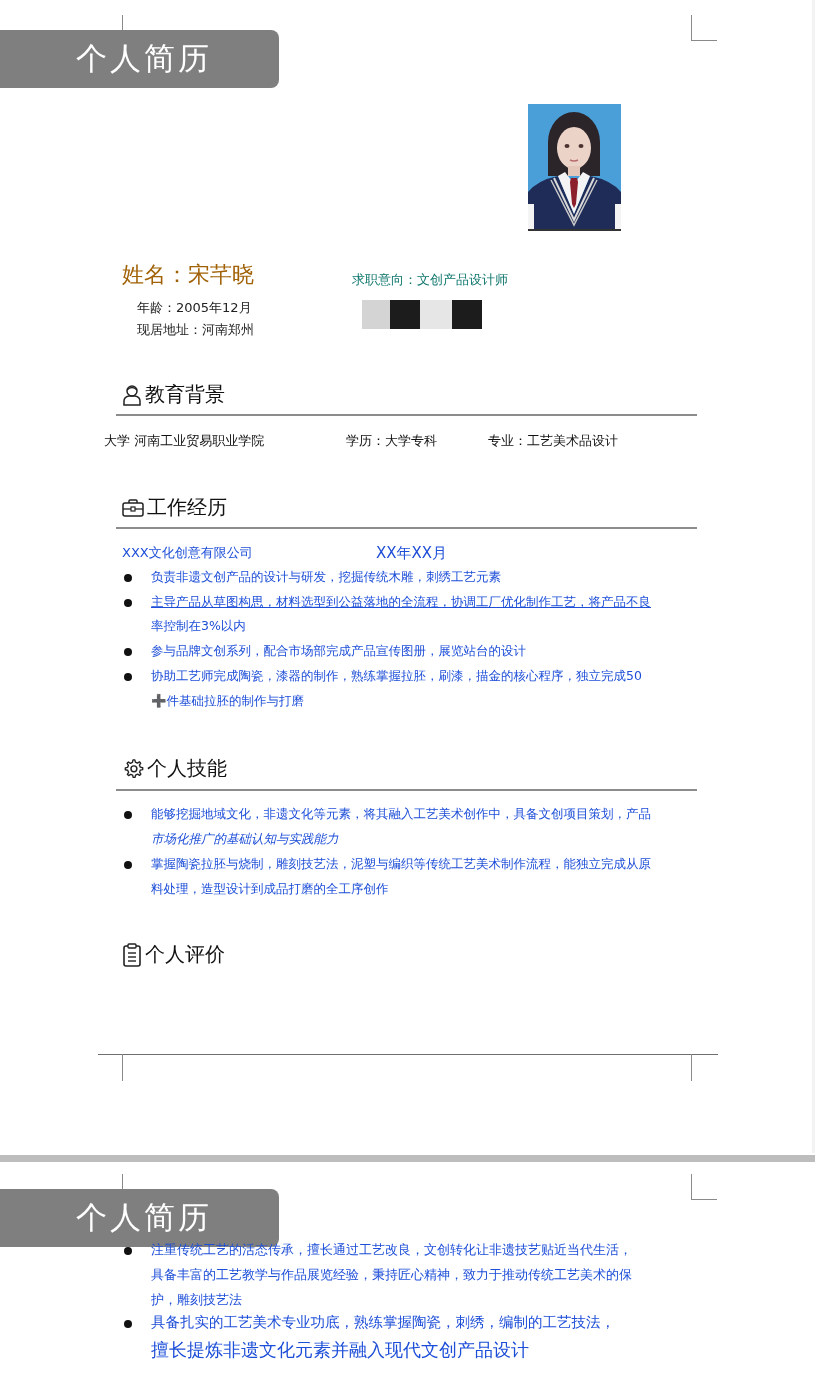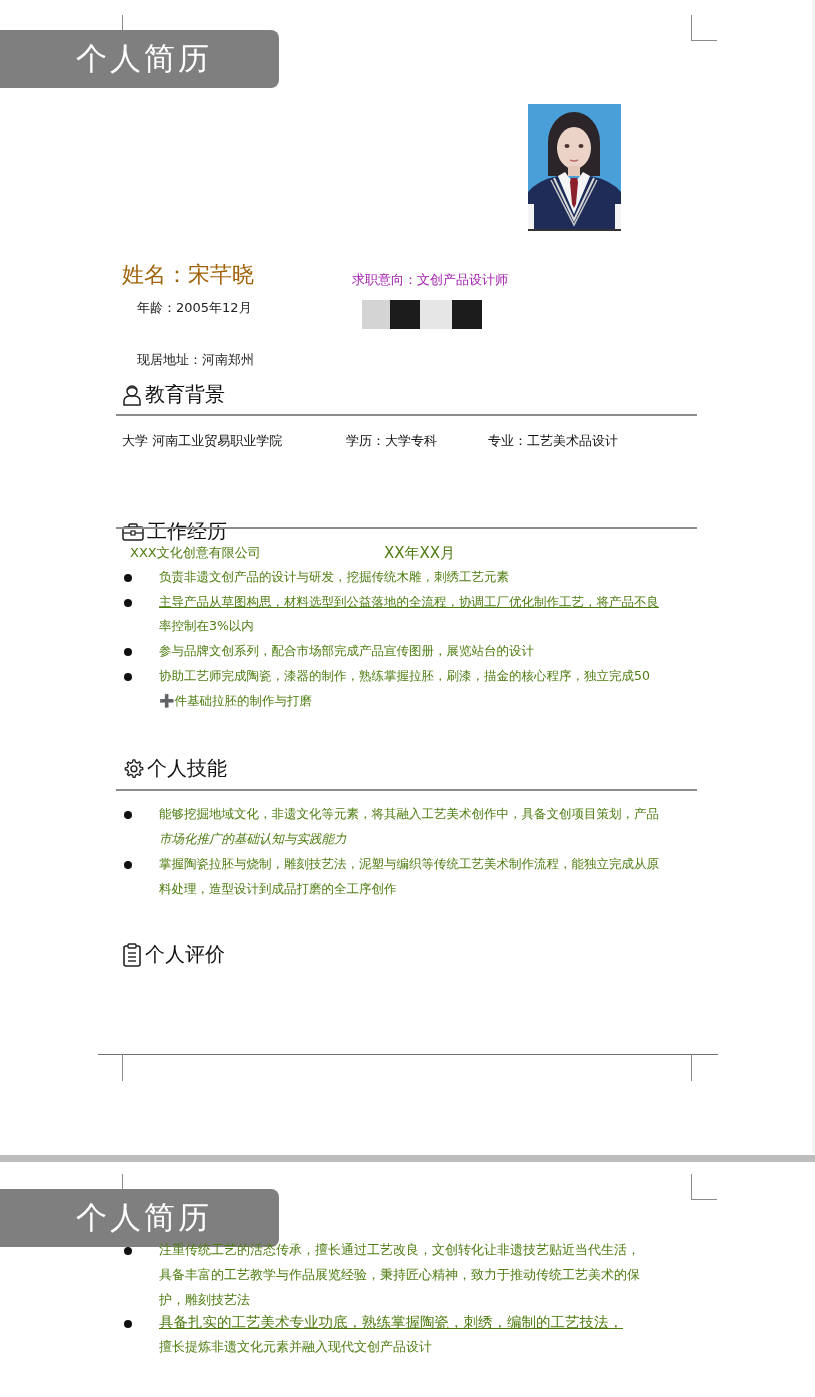--- a/index.html
+++ b/index.html
@@ -25,34 +25,34 @@
     .photo {
       position: absolute; left: 528px; top: 104px; width: 93px; height: 127px;
       background: #4a9fd8; overflow: hidden;
       border-bottom: 2px solid #333;
     }
     .photo svg { display: block; }
 
     .name { position: absolute; left: 122px; top: 260px; font-size: 22px; color: #a16207; white-space: nowrap; }
     .age, .address { position: absolute; left: 137px; font-size: 13px; color: #222; white-space: nowrap; }
     .age { top: 299px; text-align: right; }
-    .address { top: 321px; margin-top: 30px; }
-    .intent { position: absolute; left: 352px; top: 271px; font-size: 13px; color: #a21caf; white-space: nowrap; }
+    .address { top: 321px; }
+    .intent { position: absolute; left: 352px; top: 271px; font-size: 13px; color: #0f766e; white-space: nowrap; }
     .redact { position: absolute; top: 300px; height: 29px; }
 
     .section-title {
       position: absolute; left: 122px; display: flex; align-items: center;
       font-size: 20px; color: #111; white-space: nowrap;
     }
     .section-title svg { margin-right: 3px; }
     .rule { position: absolute; left: 116px; width: 581px; height: 2px; background: #8c8c8c; }
 
     .edu-row { position: absolute; top: 432px; font-size: 13px; color: #111; white-space: nowrap; }
 
-    .line { position: absolute; font-size: 12.5px; color: #4d7c0f; white-space: nowrap; margin-left: 8px; }
+    .line { position: absolute; font-size: 12.5px; color: #1d4ed8; white-space: nowrap; }
     .bullet { position: absolute; left: 124px; width: 8px; height: 8px; border-radius: 50%; background: #111; }
 
     .hline { position: absolute; background: #6e6e6e; height: 1px; }
   </style>
 </head>
 <body>
 
 <div class="page-gap"></div>
 
 <div class="page page1">
@@ -108,25 +108,25 @@
 
   <div class="section-title" style="top:381px;">
     <svg width="20" height="22" viewBox="0 0 20 22">
       <circle cx="10" cy="7" r="5" fill="none" stroke="#222" stroke-width="1.5"></circle>
       <path d="M5 6 Q10 1 15 6" fill="none" stroke="#222" stroke-width="1.3"></path>
       <path d="M2 21 L2 17 Q2 13 7 12 L13 12 Q18 13 18 17 L18 21 Z" fill="none" stroke="#222" stroke-width="1.5"></path>
     </svg>
     <span>教育背景</span>
   </div>
   <div class="rule" style="top:414px;"></div>
-  <div class="edu-row" style="left:122px;">大学  河南工业贸易职业学院</div>
+  <div class="edu-row" style="left:104px;">大学  河南工业贸易职业学院</div>
   <div class="edu-row" style="left:346px;">学历：大学专科</div>
   <div class="edu-row" style="left:488px;">专业：工艺美术品设计</div>
 
-  <div class="section-title" style="top:518px;text-align:center;">
+  <div class="section-title" style="top:494px;text-align:center;">
     <svg width="22" height="18" viewBox="0 0 22 18">
       <rect x="1" y="4" width="20" height="13" rx="2" fill="none" stroke="#222" stroke-width="1.5"></rect>
       <path d="M7 4 L7 2 Q7 1 8 1 L14 1 Q15 1 15 2 L15 4" fill="none" stroke="#222" stroke-width="1.5"></path>
       <line x1="1" y1="10" x2="21" y2="10" stroke="#222" stroke-width="1.3"></line>
       <rect x="9" y="8" width="4" height="4" fill="#fff" stroke="#222" stroke-width="1.2"></rect>
     </svg>
     <span>工作经历</span>
   </div>
   <div class="rule" style="top:527px;"></div>
   <div class="line" style="left:122px;top:544px;font-size:13px;">XXX文化创意有限公司</div>
@@ -192,16 +192,16 @@
     <span>个人简历</span>
   </div>
 
   <div>
     <div class="bullet" style="top:85px;"></div>
     <div class="line" style="left:151px;top:79px;font-size:13px;">注重传统工艺的活态传承，擅长通过工艺改良，文创转化让非遗技艺贴近当代生活，</div>
     <div class="line" style="left:151px;top:104px;font-size:13px;">具备丰富的工艺教学与作品展览经验，秉持匠心精神，致力于推动传统工艺美术的保</div>
     <div class="line" style="left:151px;top:129px;font-size:13px;">护，雕刻技艺法</div>
 
     <div class="bullet" style="top:158px;"></div>
-    <div class="line" style="left:151px;top:151px;font-size:14.5px;text-decoration:underline;">具备扎实的工艺美术专业功底，熟练掌握陶瓷，刺绣，编制的工艺技法，</div>
-    <div class="line" style="left:151px;top:176px;font-size:13px;text-align:center;">擅长提炼非遗文化元素并融入现代文创产品设计</div>
+    <div class="line" style="left:151px;top:151px;font-size:14.5px;">具备扎实的工艺美术专业功底，熟练掌握陶瓷，刺绣，编制的工艺技法，</div>
+    <div class="line" style="left:151px;top:176px;font-size:18px;text-align:center;">擅长提炼非遗文化元素并融入现代文创产品设计</div>
   </div>
 </div>
 
 </body></html>

